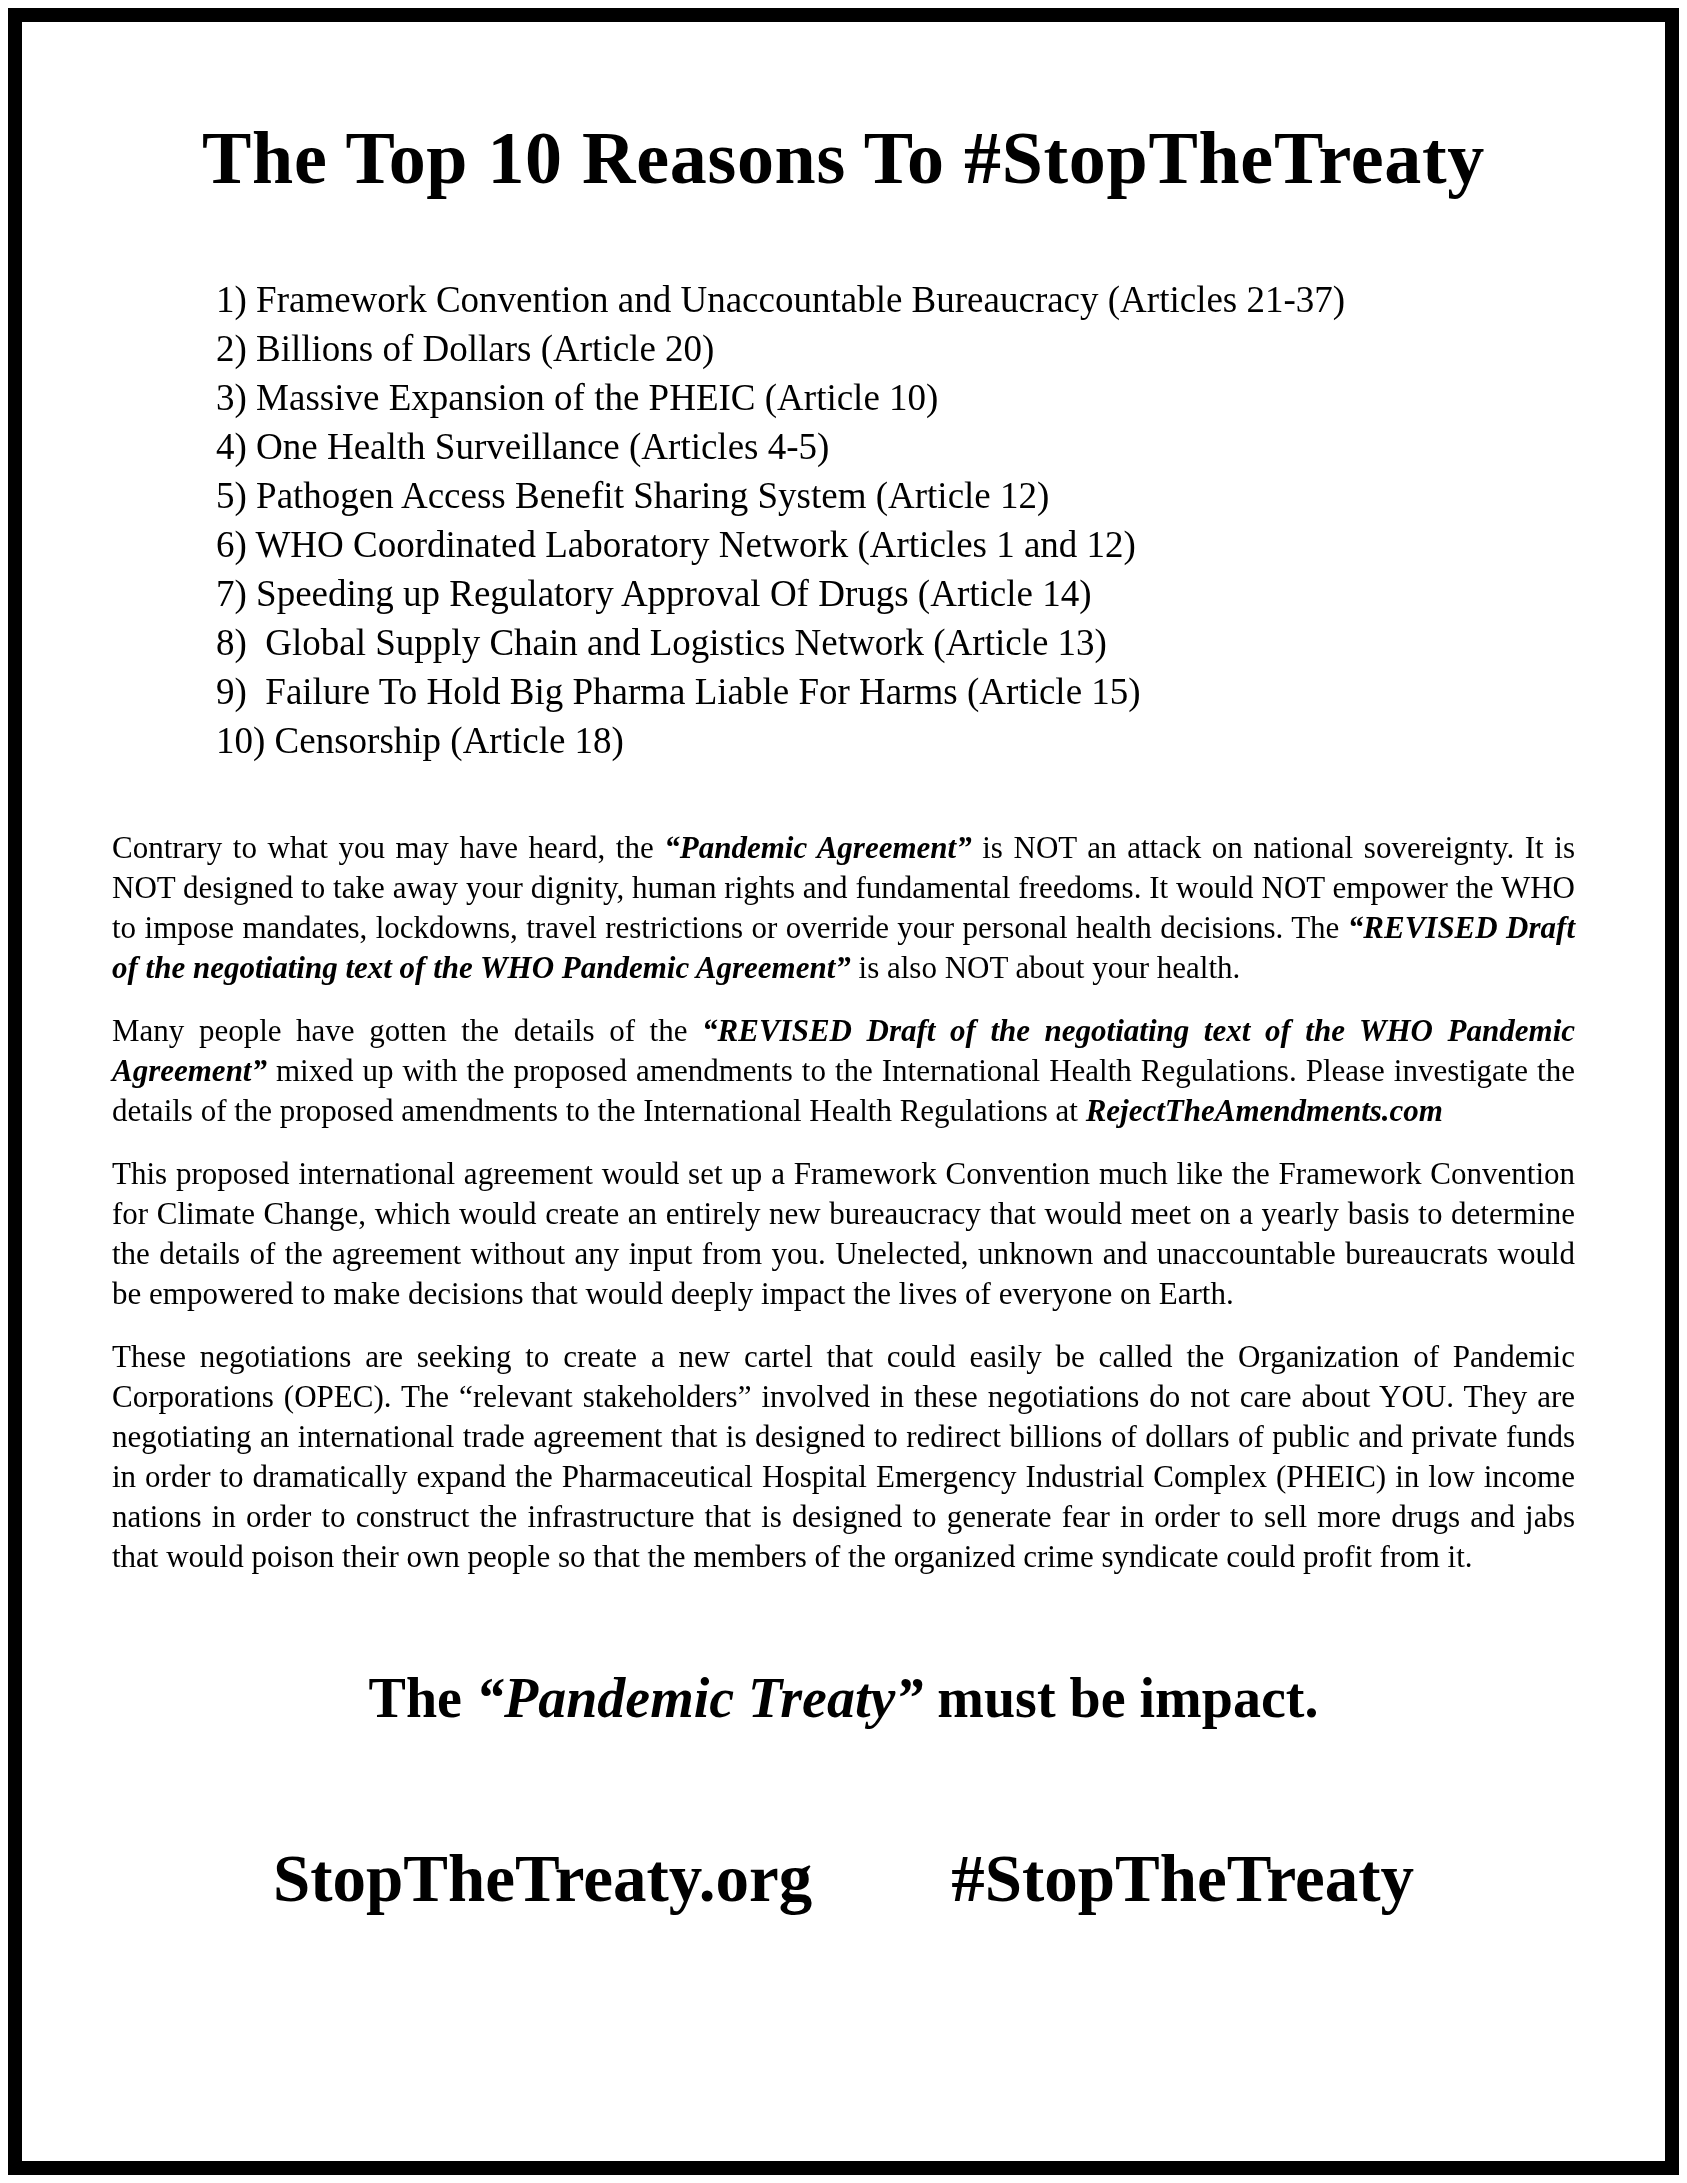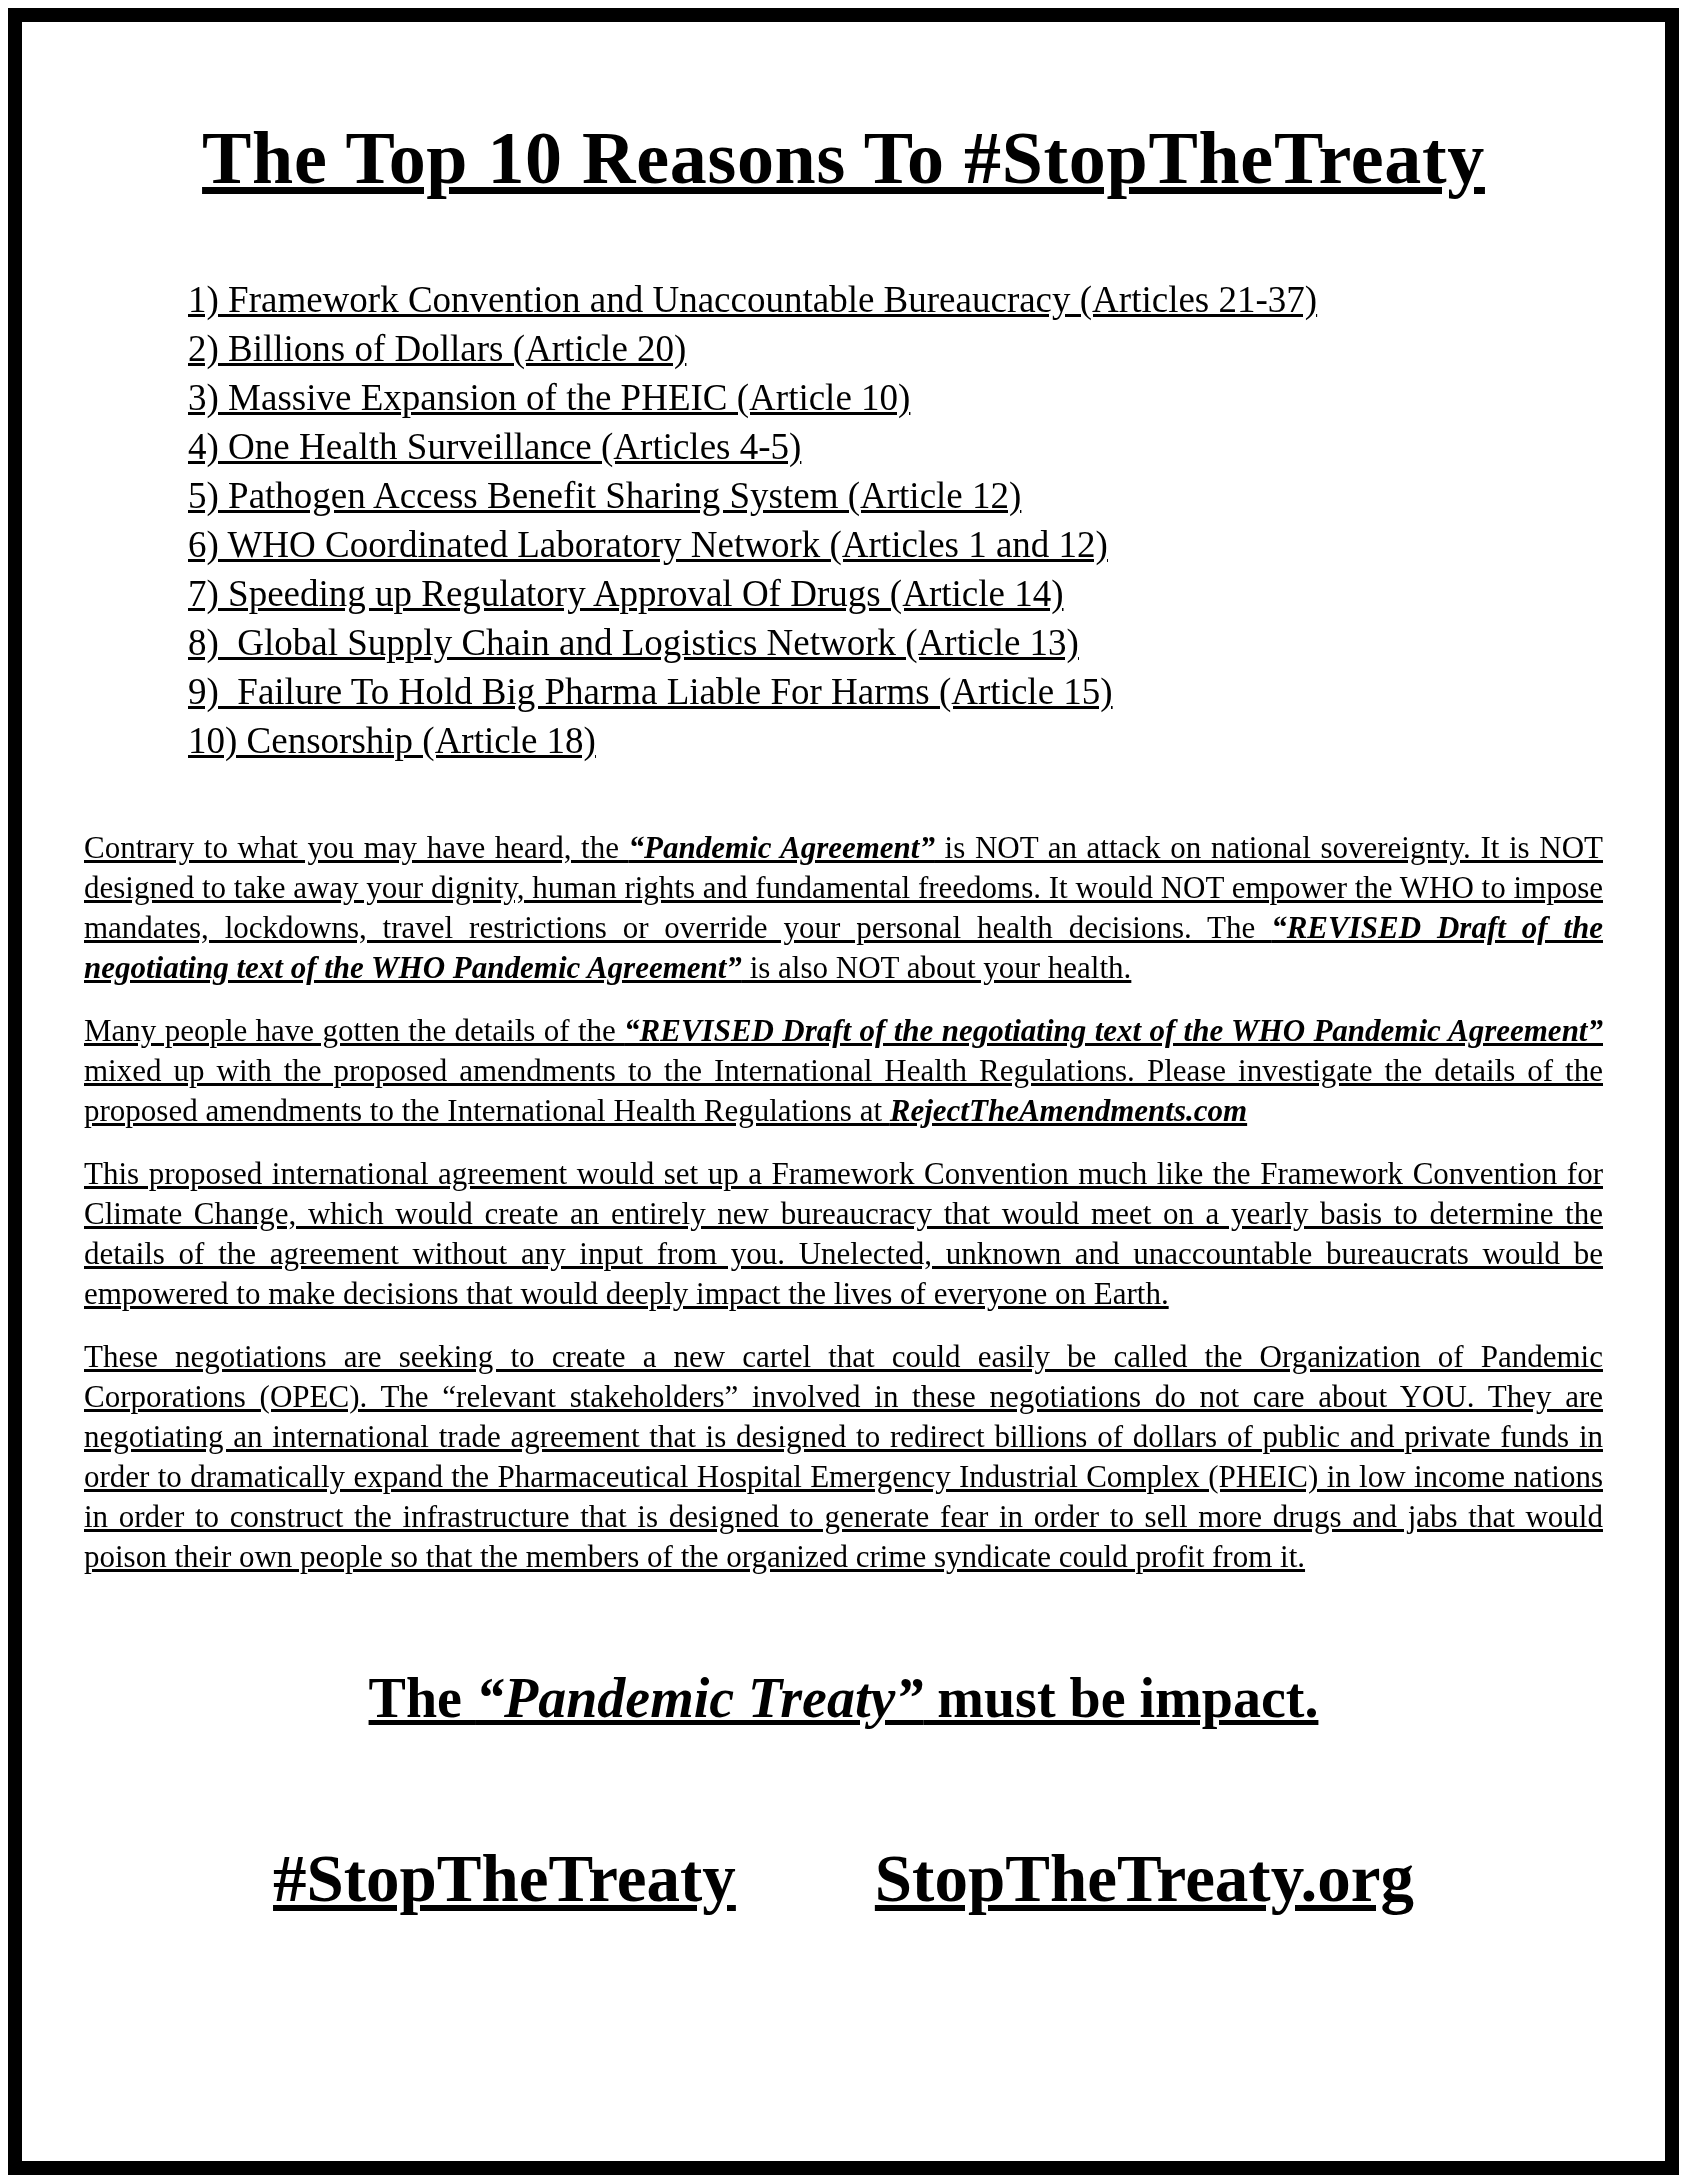--- a/index.html
+++ b/index.html
@@ -19,22 +19,21 @@
     left: 8px;
     top: 8px;
     right: 8px;
     bottom: 8px;
     border: 14.6px solid #000;
     box-sizing: border-box;
     background: #fff;
     overflow: hidden;
   }
   .content {
-    padding: 0 62px;
-    text-decoration: underline;
+    padding: 0 90px;
   }
   .title {
     margin: 96px 0 0 0;
     text-align: center;
     font-size: 74px;
     font-weight: bold;
     letter-spacing: 0.7px;
     line-height: 1.1;
   }
   .reasons {
@@ -106,19 +105,19 @@
     <div class="paras">
       <p class="para"><span>Contrary to what you may have heard, the </span><span class="bi">“Pandemic Agreement”</span><span> is NOT an attack on national sovereignty. It is NOT designed to take away your dignity, human rights and fundamental freedoms. It would NOT empower the WHO to impose mandates, lockdowns, travel restrictions or override your personal health decisions. The </span><span class="bi">“REVISED Draft of the negotiating text of the WHO Pandemic Agreement”</span><span> is also NOT about your health.</span></p>
       <p class="para"><span>Many people have gotten the details of the </span><span class="bi">“REVISED Draft of the negotiating text of the WHO Pandemic Agreement”</span><span> mixed up with the proposed amendments to the International Health Regulations. Please investigate the details of the proposed amendments to the International Health Regulations at </span><span class="bi">RejectTheAmendments.com</span></p>
       <p class="para"><span>This proposed international agreement would set up a Framework Convention much like the Framework Convention for Climate Change, which would create an entirely new bureaucracy that would meet on a yearly basis to determine the details of the agreement without any input from you. Unelected, unknown and unaccountable bureaucrats would be empowered to make decisions that would deeply impact the lives of everyone on Earth.</span></p>
       <p class="para"><span>These negotiations are seeking to create a new cartel that could easily be called the Organization of Pandemic Corporations (OPEC). The “relevant stakeholders” involved in these negotiations do not care about YOU. They are negotiating an international trade agreement that is designed to redirect billions of dollars of public and private funds in order to dramatically expand the Pharmaceutical Hospital Emergency Industrial Complex (PHEIC) in low income nations in order to construct the infrastructure that is designed to generate fear in order to sell more drugs and jabs that would poison their own people so that the members of the organized crime syndicate could profit from it.</span></p>
     </div>
 
     <div class="closing"><span class="b">The </span><span class="bi">“Pandemic Treaty”</span><span class="b"> must be impact.</span></div>
 
     <div class="footer">
+      <span>StopTheTreaty.org</span>
       <span>#StopTheTreaty</span>
-      <span>StopTheTreaty.org</span>
     </div>
 
   </div>
 </div>
 
 
 </body></html>

